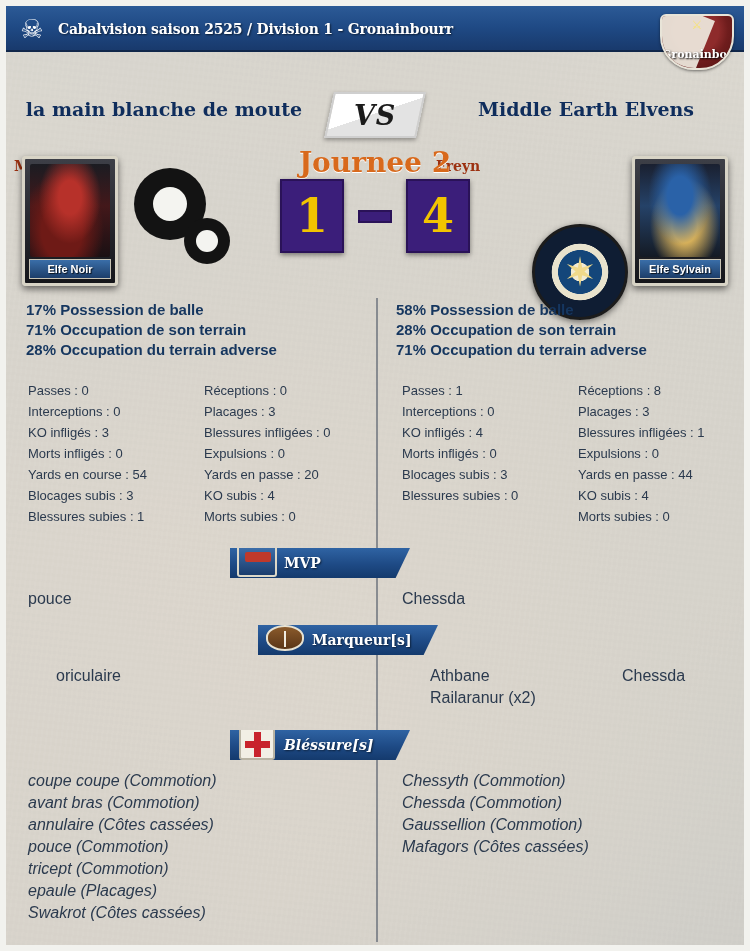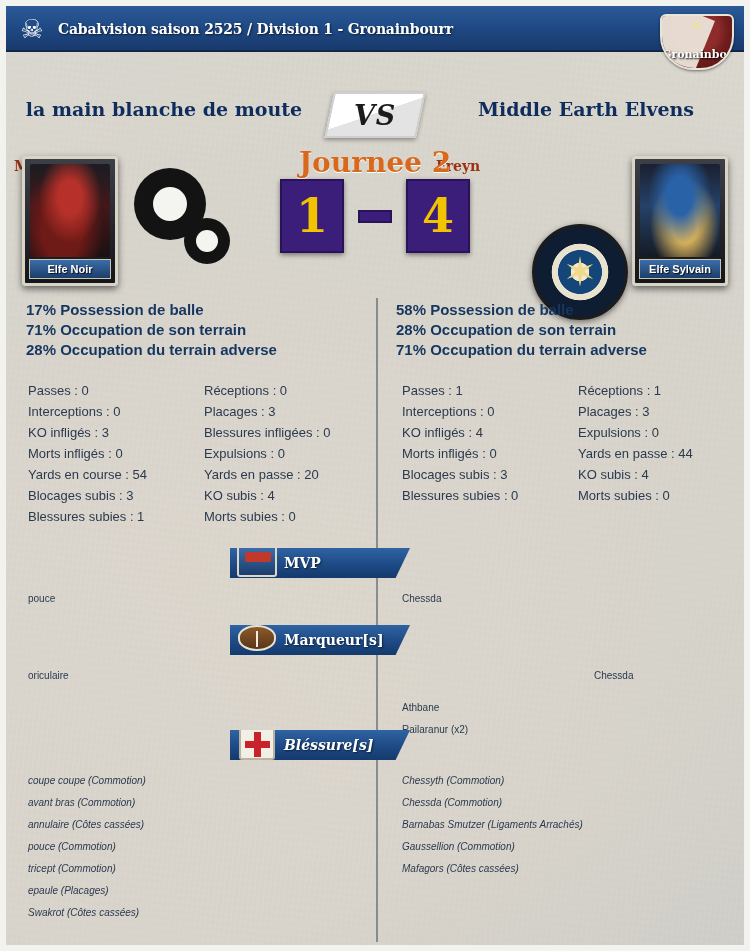--- a/index.html
+++ b/index.html
@@ -257,29 +257,29 @@
   }
   #injury-icon-shape:before,
   #injury-icon-shape:after{
     content:""; position:absolute; background:#c8232c;
   }
   #injury-icon-shape:before{ left:13px; top:4px; width:7px; height:25px; }
   #injury-icon-shape:after{ left:4px; top:13px; width:25px; height:7px; }
 
   .list-cols{ position:relative; margin-top:10px; height:auto; }
   .list-col{ position:absolute; top:0; }
-  .list-item{ font-size:10px; color:#2b3a4e; line-height:22px; white-space:nowrap; }
+  .list-item{ font-size:16px; color:#2b3a4e; line-height:22px; white-space:nowrap; }
 
   #mvp-section{ top:548px; }
   #mvp-home{ left:22px; }
   #mvp-away{ left:396px; }
 
-  #scorer-section{ top:625px; }
+  #scorer-section{ top:625px;padding-left:28px; }
   #scorer-home{ left:22px; }
-  #scorer-away{ left:396px;margin-top:32px; }
+  #scorer-away{ left:396px; }
   #scorer-away2{ left:588px; }
 
   #injury-section{ top:730px;font-style:italic; }
   #injury-home{ left:22px; }
   #injury-away{ left:396px; }
 </style>
 </head>
 <body>
 
 <div id="bg"></div>
@@ -377,22 +377,23 @@
   <div class="stats-side" id="stats-away">
     <div class="stats-col">
       <div class="stat-line">Passes : 1</div>
       <div class="stat-line">Interceptions : 0</div>
       <div class="stat-line">KO infligés : 4</div>
       <div class="stat-line">Morts infligés : 0</div>
       <div class="stat-line">Blocages subis : 3</div>
       <div class="stat-line">Blessures subies :  0</div>
     </div>
     <div class="stats-col">
-      <div class="stat-line">Réceptions : 1</div>
+      <div class="stat-line">Réceptions : 8</div>
       <div class="stat-line">Placages : 3</div>
+      <div class="stat-line">Blessures infligées :  1</div>
       <div class="stat-line">Expulsions : 0</div>
       <div class="stat-line">Yards en passe : 44</div>
       <div class="stat-line">KO subis : 4</div>
       <div class="stat-line">Morts subies : 0</div>
     </div>
   </div>
 </div>
 
 <div class="section" id="mvp-section">
   <div class="banner">
@@ -445,20 +446,19 @@
       <div class="list-item">avant bras (Commotion)</div>
       <div class="list-item">annulaire (Côtes cassées)</div>
       <div class="list-item">pouce (Commotion)</div>
       <div class="list-item">tricept (Commotion)</div>
       <div class="list-item">epaule (Placages)</div>
       <div class="list-item">Swakrot (Côtes cassées)</div>
     </div>
     <div class="list-col" id="injury-away">
       <div class="list-item">Chessyth (Commotion)</div>
       <div class="list-item">Chessda (Commotion)</div>
-      <div class="list-item">Barnabas Smutzer (Ligaments Arrachés)</div>
       <div class="list-item">Gaussellion (Commotion)</div>
       <div class="list-item">Mafagors (Côtes cassées)</div>
     </div>
   </div>
 </div>
 
 <div id="frame"></div>
 
 </body></html>

